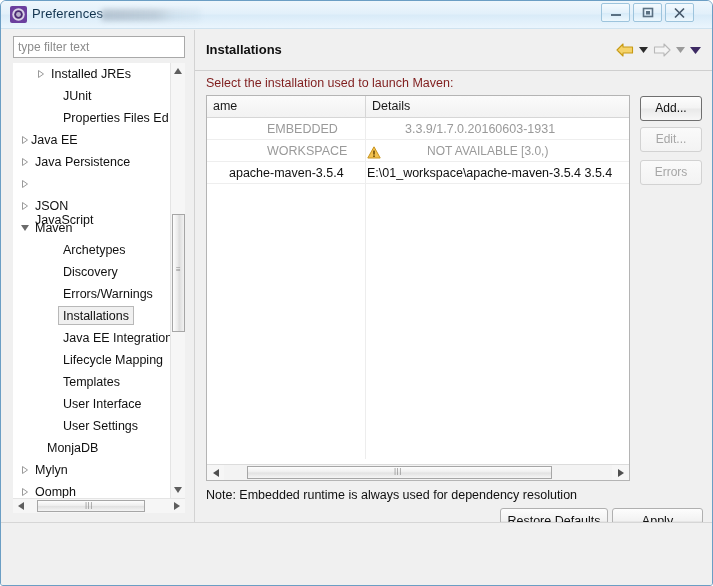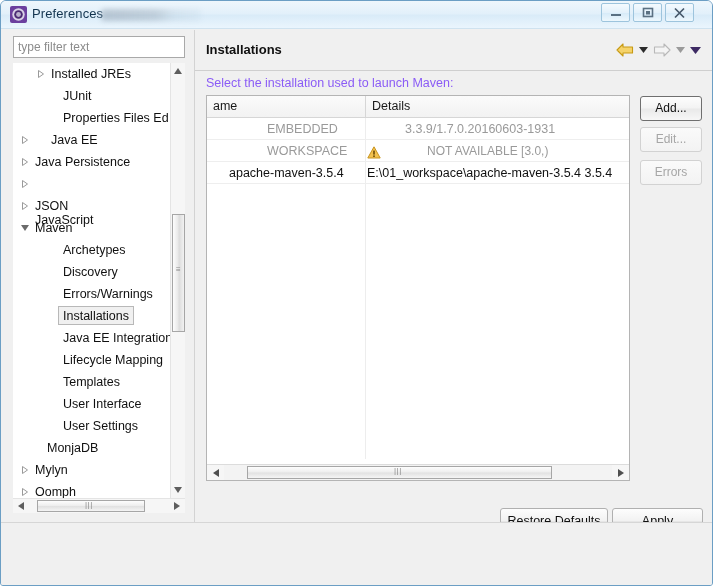--- a/index.html
+++ b/index.html
@@ -186,21 +186,21 @@
     display: flex; align-items: center; gap: 4px;
   }
   .navarrow { width: 18px; height: 16px; }
   .caret {
     width: 11px; height: 16px;
     display: flex; align-items: center; justify-content: center;
   }
 
   #desc {
     position: absolute; left: 11px; top: 46px;
-    font-size: 12.5px; color: #8b5cf6;
+    font-size: 12.5px; color: #7f1d1d;
   }
 
   
   #table-wrap {
     position: absolute; left: 11px; top: 65px;
     width: 424px; height: 386px;
     border: 1px solid #b4b4b4;
     background: #ffffff;
     box-sizing: border-box;
   }
@@ -361,21 +361,21 @@
         </div>
         <div class="tnode">
           <span class="tlabel" style="left: 50px;">Properties Files Ed</span>
         </div>
         <div class="tnode">
           <span class="arrow" style="left: 6px;">
             <svg width="8" height="8" viewBox="0 0 8 8">
               <path d="M1.5 0.5 L6.5 4 L1.5 7.5 Z" fill="none" stroke="#9a9a9a" stroke-width="1"></path>
             </svg>
           </span>
-          <span class="tlabel" style="left: 38px;">Java EE</span>
+          <span class="tlabel" style="left: 18px;">Java EE</span>
         </div>
         <div class="tnode">
           <span class="arrow" style="left: 6px;">
             <svg width="8" height="8" viewBox="0 0 8 8">
               <path d="M1.5 0.5 L6.5 4 L1.5 7.5 Z" fill="none" stroke="#9a9a9a" stroke-width="1"></path>
             </svg>
           </span>
           <span class="tlabel" style="left: 22px;">Java Persistence</span>
         </div>
         <div class="tnode">
@@ -556,20 +556,21 @@
               <path d="M0 0 L6 4 L0 8 Z" fill="#4f4f4f"></path>
             </svg>
         </div>
       </div>
     </div>
 
     <div class="sidebtn focused" style="top:66px;">Add...</div>
     <div class="sidebtn disabled" style="top:97px;margin-left:40px;">Edit...</div>
     <div class="sidebtn disabled" style="top:130px;">Errors</div>
 
+    <div id="note">Note: Embedded runtime is always used for dependency resolution</div>
 
     <div class="pagebtn" style="left:305px;width:108px;text-align:center;line-height:24px;">Restore Defaults</div>
     <div class="pagebtn" style="left:417px;width:91px;text-align:center;line-height:24px;">Apply</div>
   </div>
 
   <div id="footer-rule"></div>
   <div id="footer">
     
     
 

